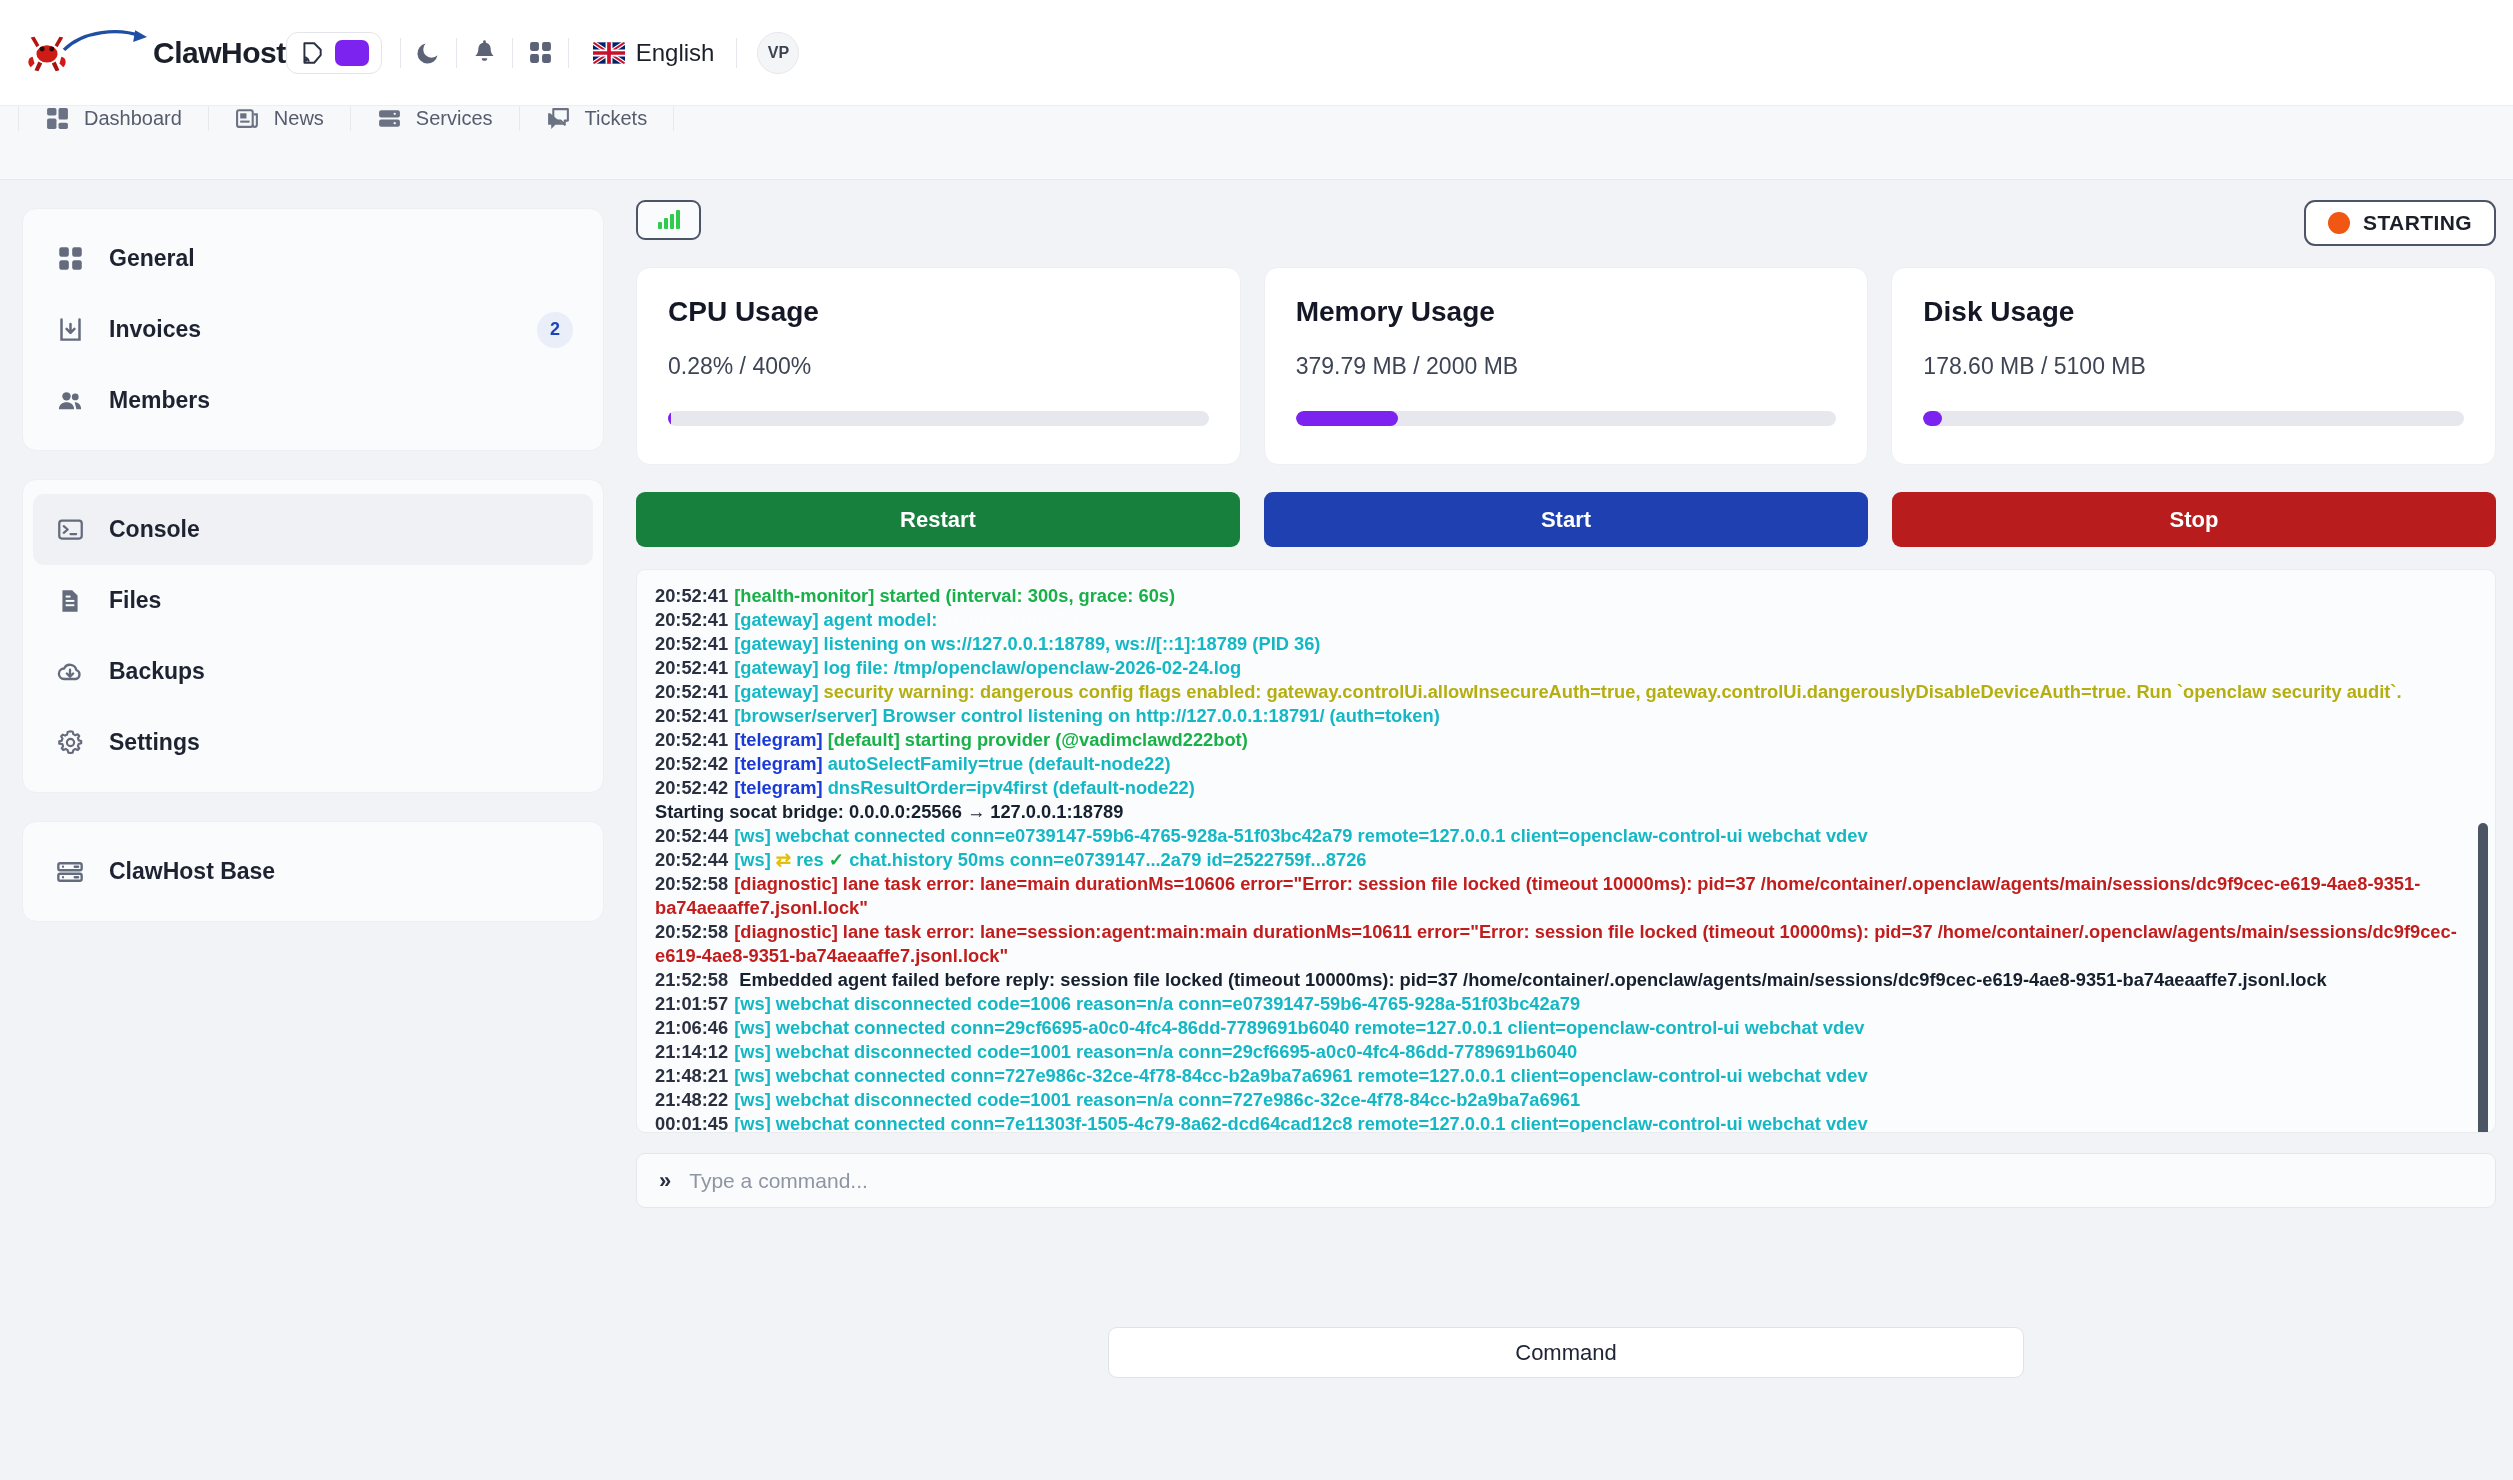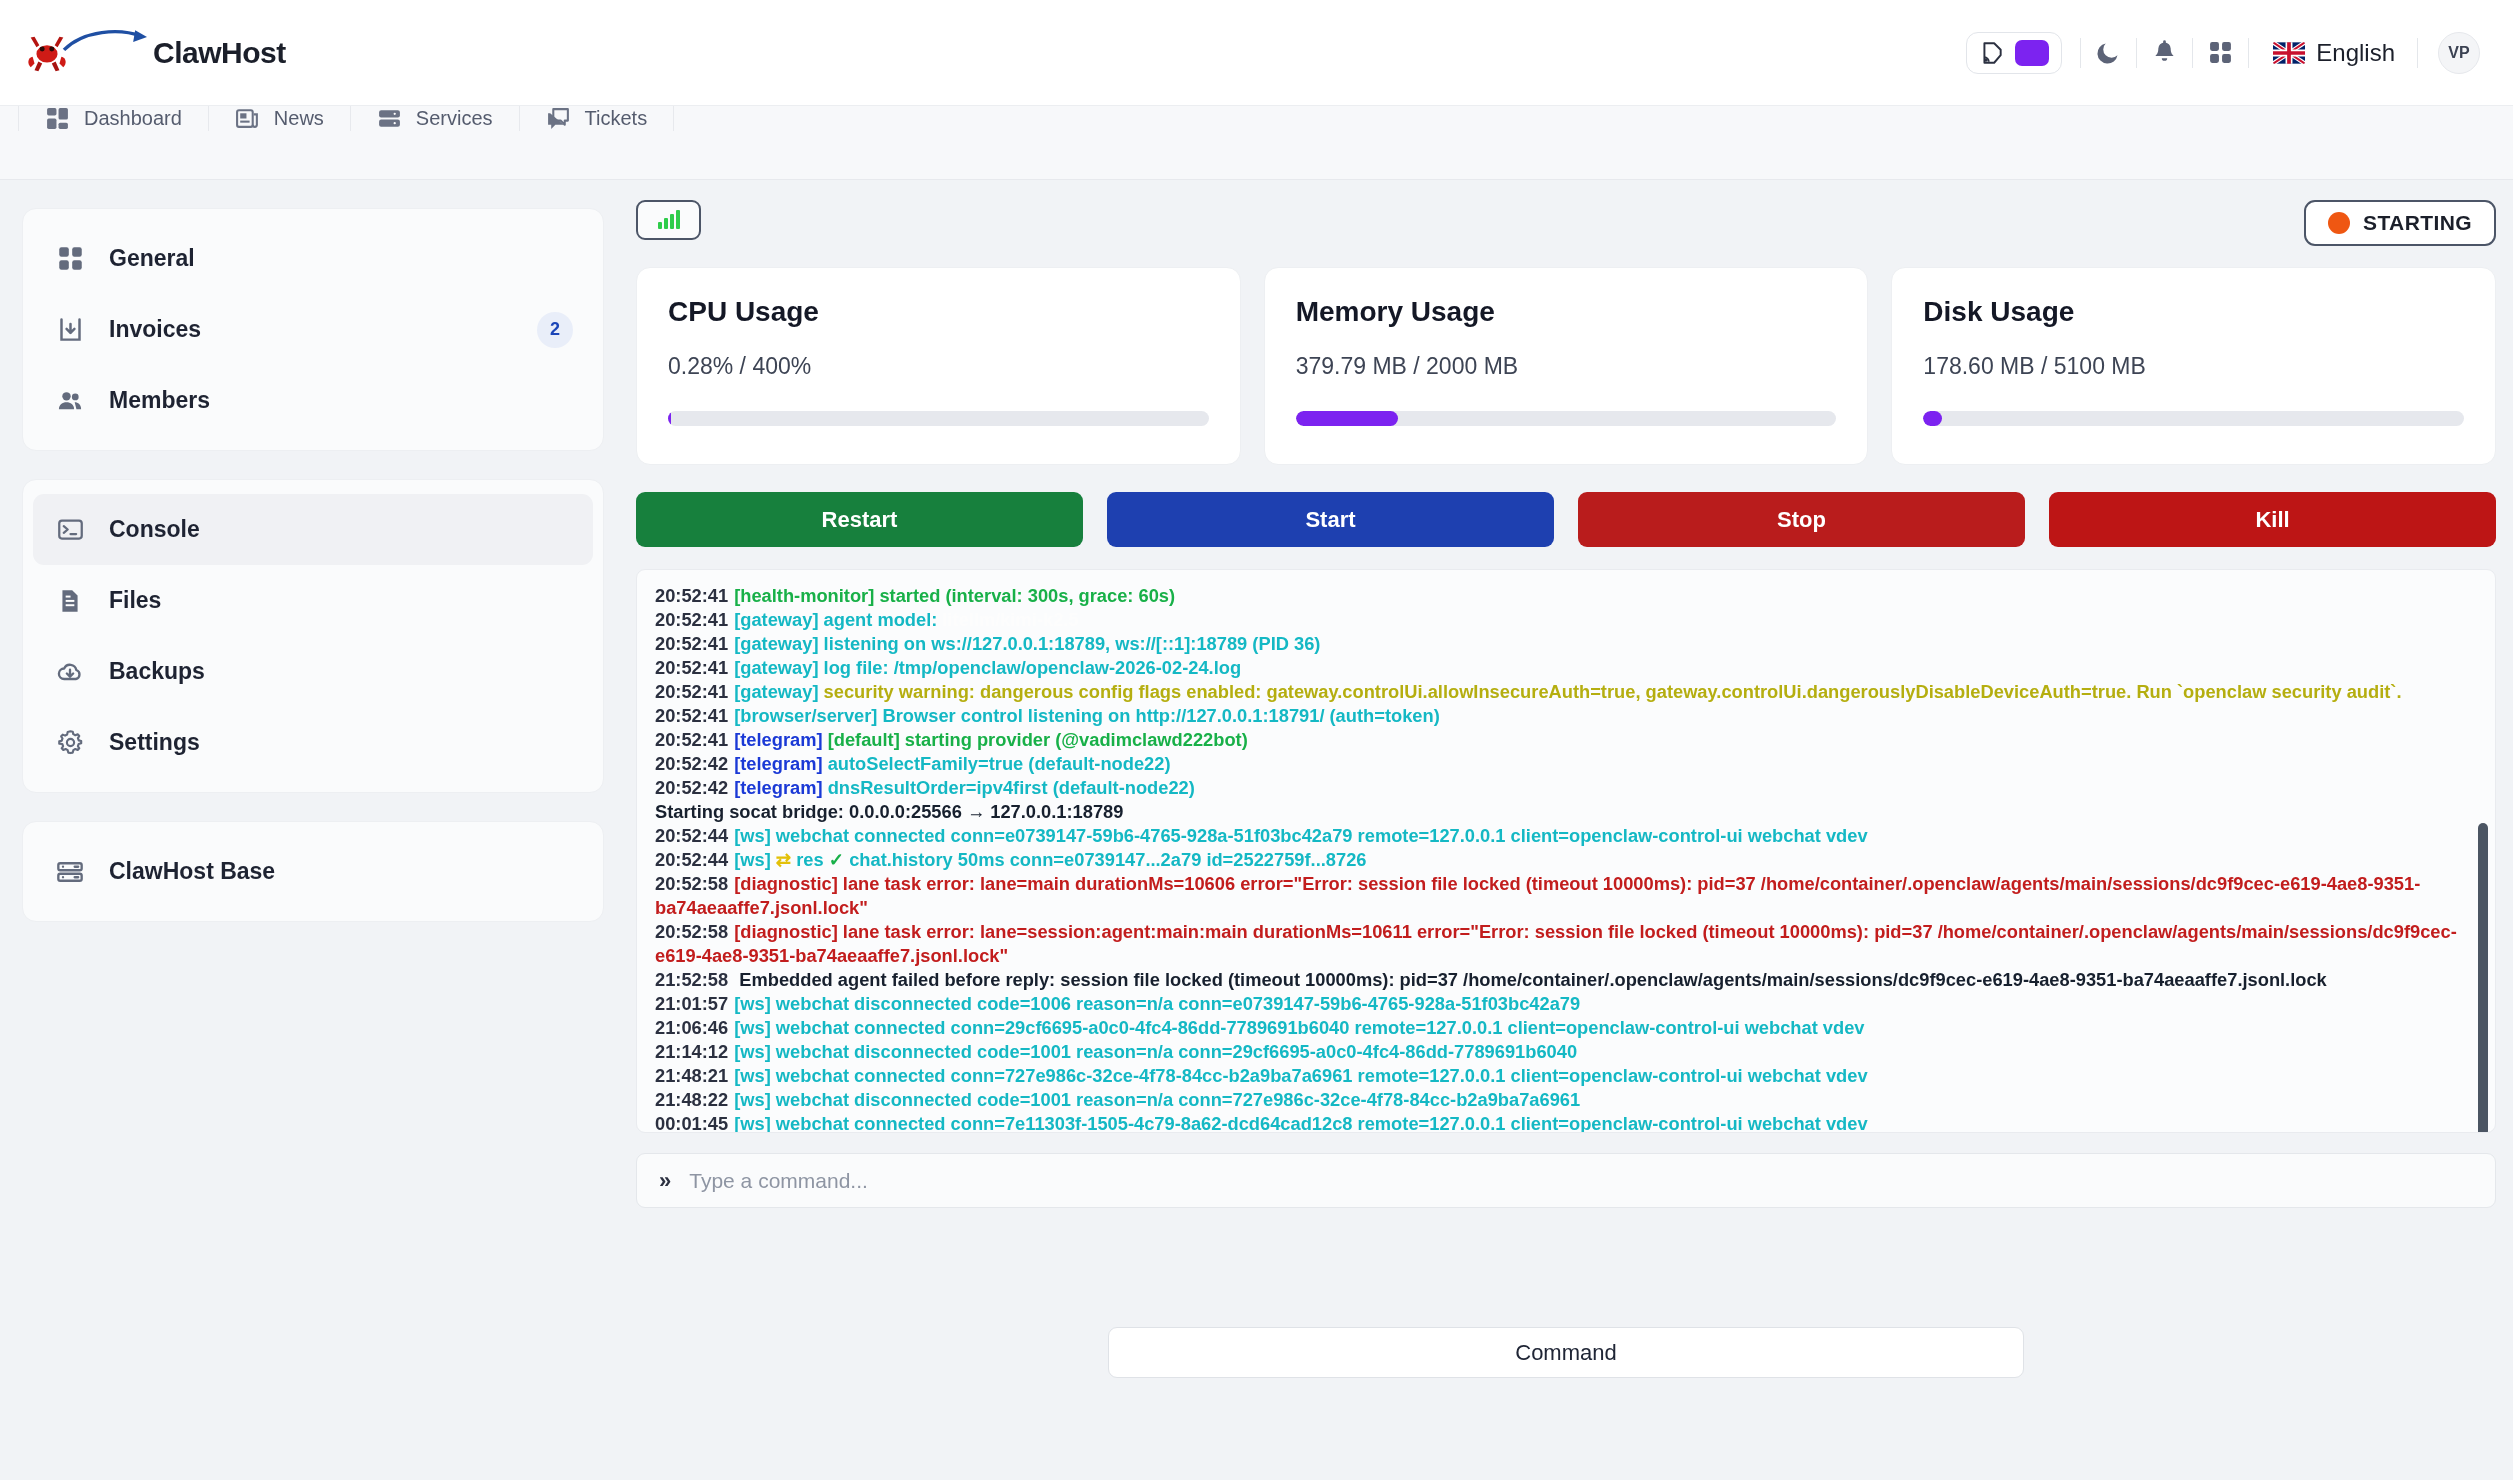--- a/index.html
+++ b/index.html
@@ -6,21 +6,21 @@
   html, body {
     width: 2514px; height: 1480px;
     background: #f1f3f6;
     font-family: "Liberation Sans", sans-serif;
     overflow: hidden;
   }
 
   
   .topbar {
     height: 106px; background: #ffffff;
-    display: flex; align-items: center; justify-content: space-between;
+    display: flex; align-items: center; justify-content: flex-start;
     padding: 0 34px 0 24px;
     border-bottom: 1px solid #eceef1;
   }
   .brand { display: flex; align-items: center; gap: 2px; }
   .brand-logo { width: 127px; height: 61px; position: relative; }
   .brand-text {
     font-size: 30px; font-weight: 700; color: #1b1f2a;
     letter-spacing: -0.5px;
   }
   .crab {
@@ -457,21 +457,20 @@
         <div class="bar-track">
           <div class="bar-fill" id="bar2" style="width: 3.5%; background: rgb(124, 35, 240);"></div>
         </div>
       </div>
     </div>
 
     <div class="actions">
       <button class="act-btn" id="act1" style="background: rgb(23, 128, 61);">Restart</button>
       <button class="act-btn" id="act0" style="background: rgb(30, 64, 176);">Start</button>
       <button class="act-btn" id="act2" style="background: #b91c1c;">Stop</button>
-      <button class="act-btn" id="act3" style="background: rgb(189, 21, 21);">Kill</button>
     </div>
 
     <div class="console">
       <div id="log-body">
           <div class="log-line"><span class="ts">20:52:41</span><span class="tag-green">[health-monitor]</span><span class="txt-green"> started (interval: 300s, grace: 60s)</span></div>
           <div class="log-line"><span class="ts">20:52:41</span><span class="tag-cyan">[gateway]</span><span class="txt-cyan"> agent model: </span><span class="txt-faint">litellm/kimi-k2.5</span></div>
           <div class="log-line"><span class="ts">20:52:41</span><span class="tag-cyan">[gateway]</span><span class="txt-cyan"> listening on ws://127.0.0.1:18789, ws://[::1]:18789 (PID 36)</span></div>
           <div class="log-line"><span class="ts">20:52:41</span><span class="tag-cyan">[gateway]</span><span class="txt-cyan"> log file: /tmp/openclaw/openclaw-2026-02-24.log</span></div>
           <div class="log-line"><span class="ts">20:52:41</span><span class="tag-cyan">[gateway]</span><span class="txt-olive"> security warning: dangerous config flags enabled: gateway.controlUi.allowInsecureAuth=true, gateway.controlUi.dangerouslyDisableDeviceAuth=true. Run `openclaw security audit`.</span></div>
           <div class="log-line"><span class="ts">20:52:41</span><span class="tag-cyan">[browser/server]</span><span class="txt-cyan"> Browser control listening on http://127.0.0.1:18791/ (auth=token)</span></div>

